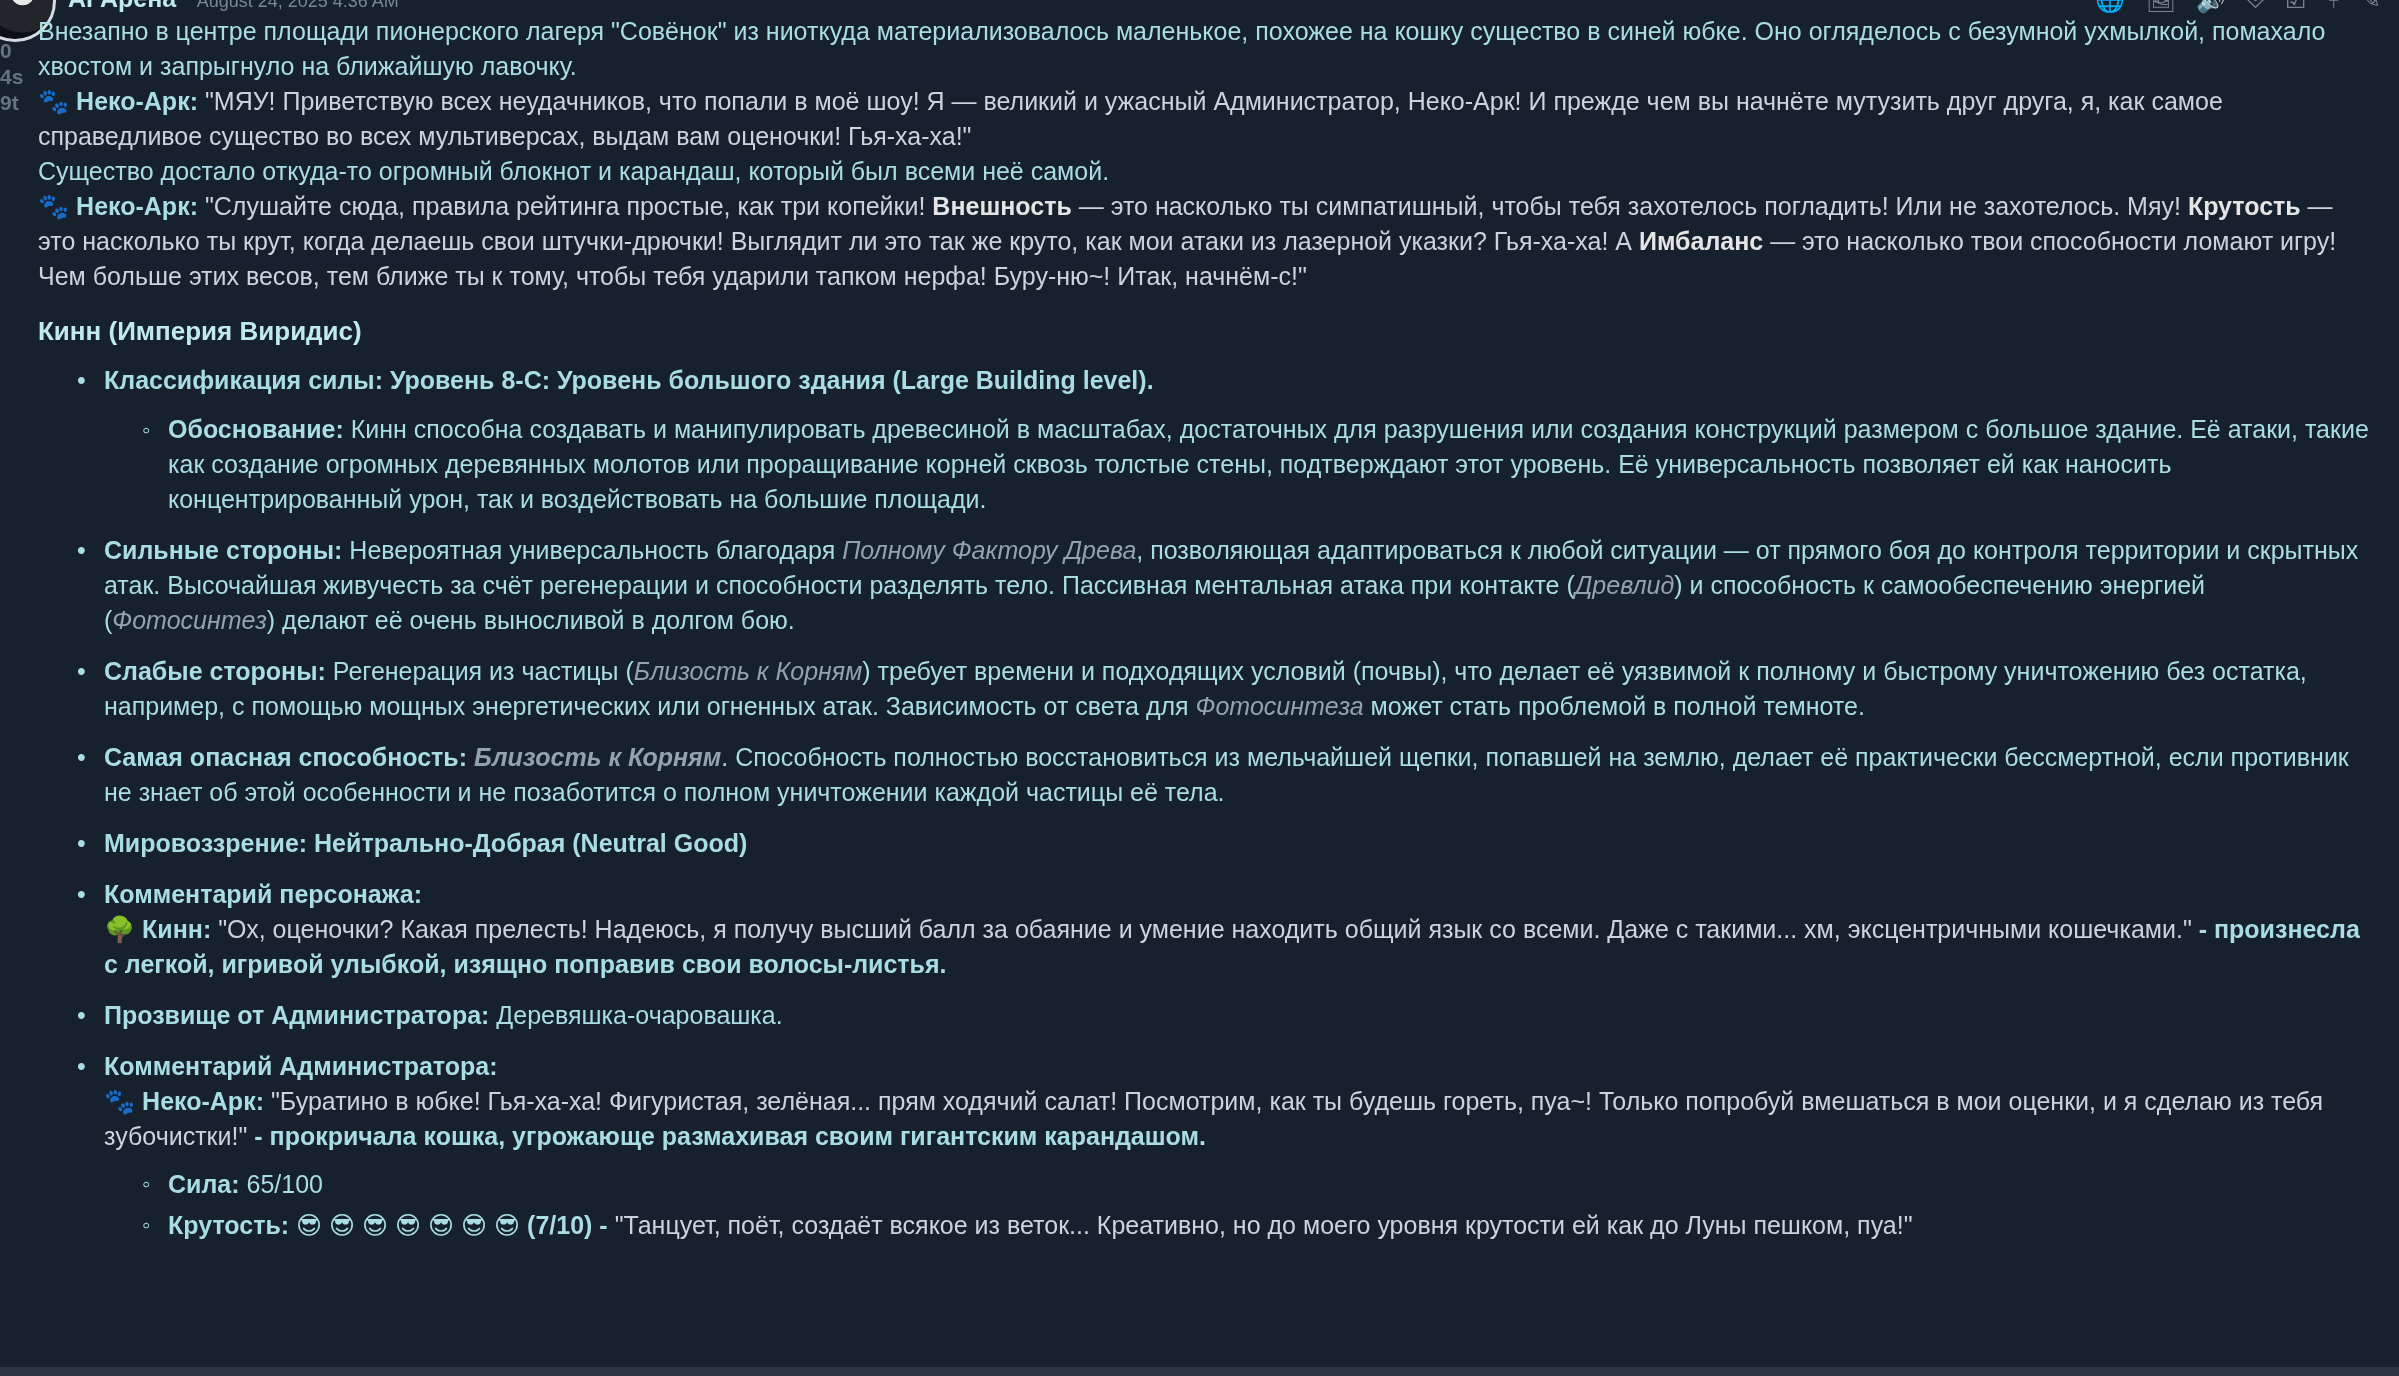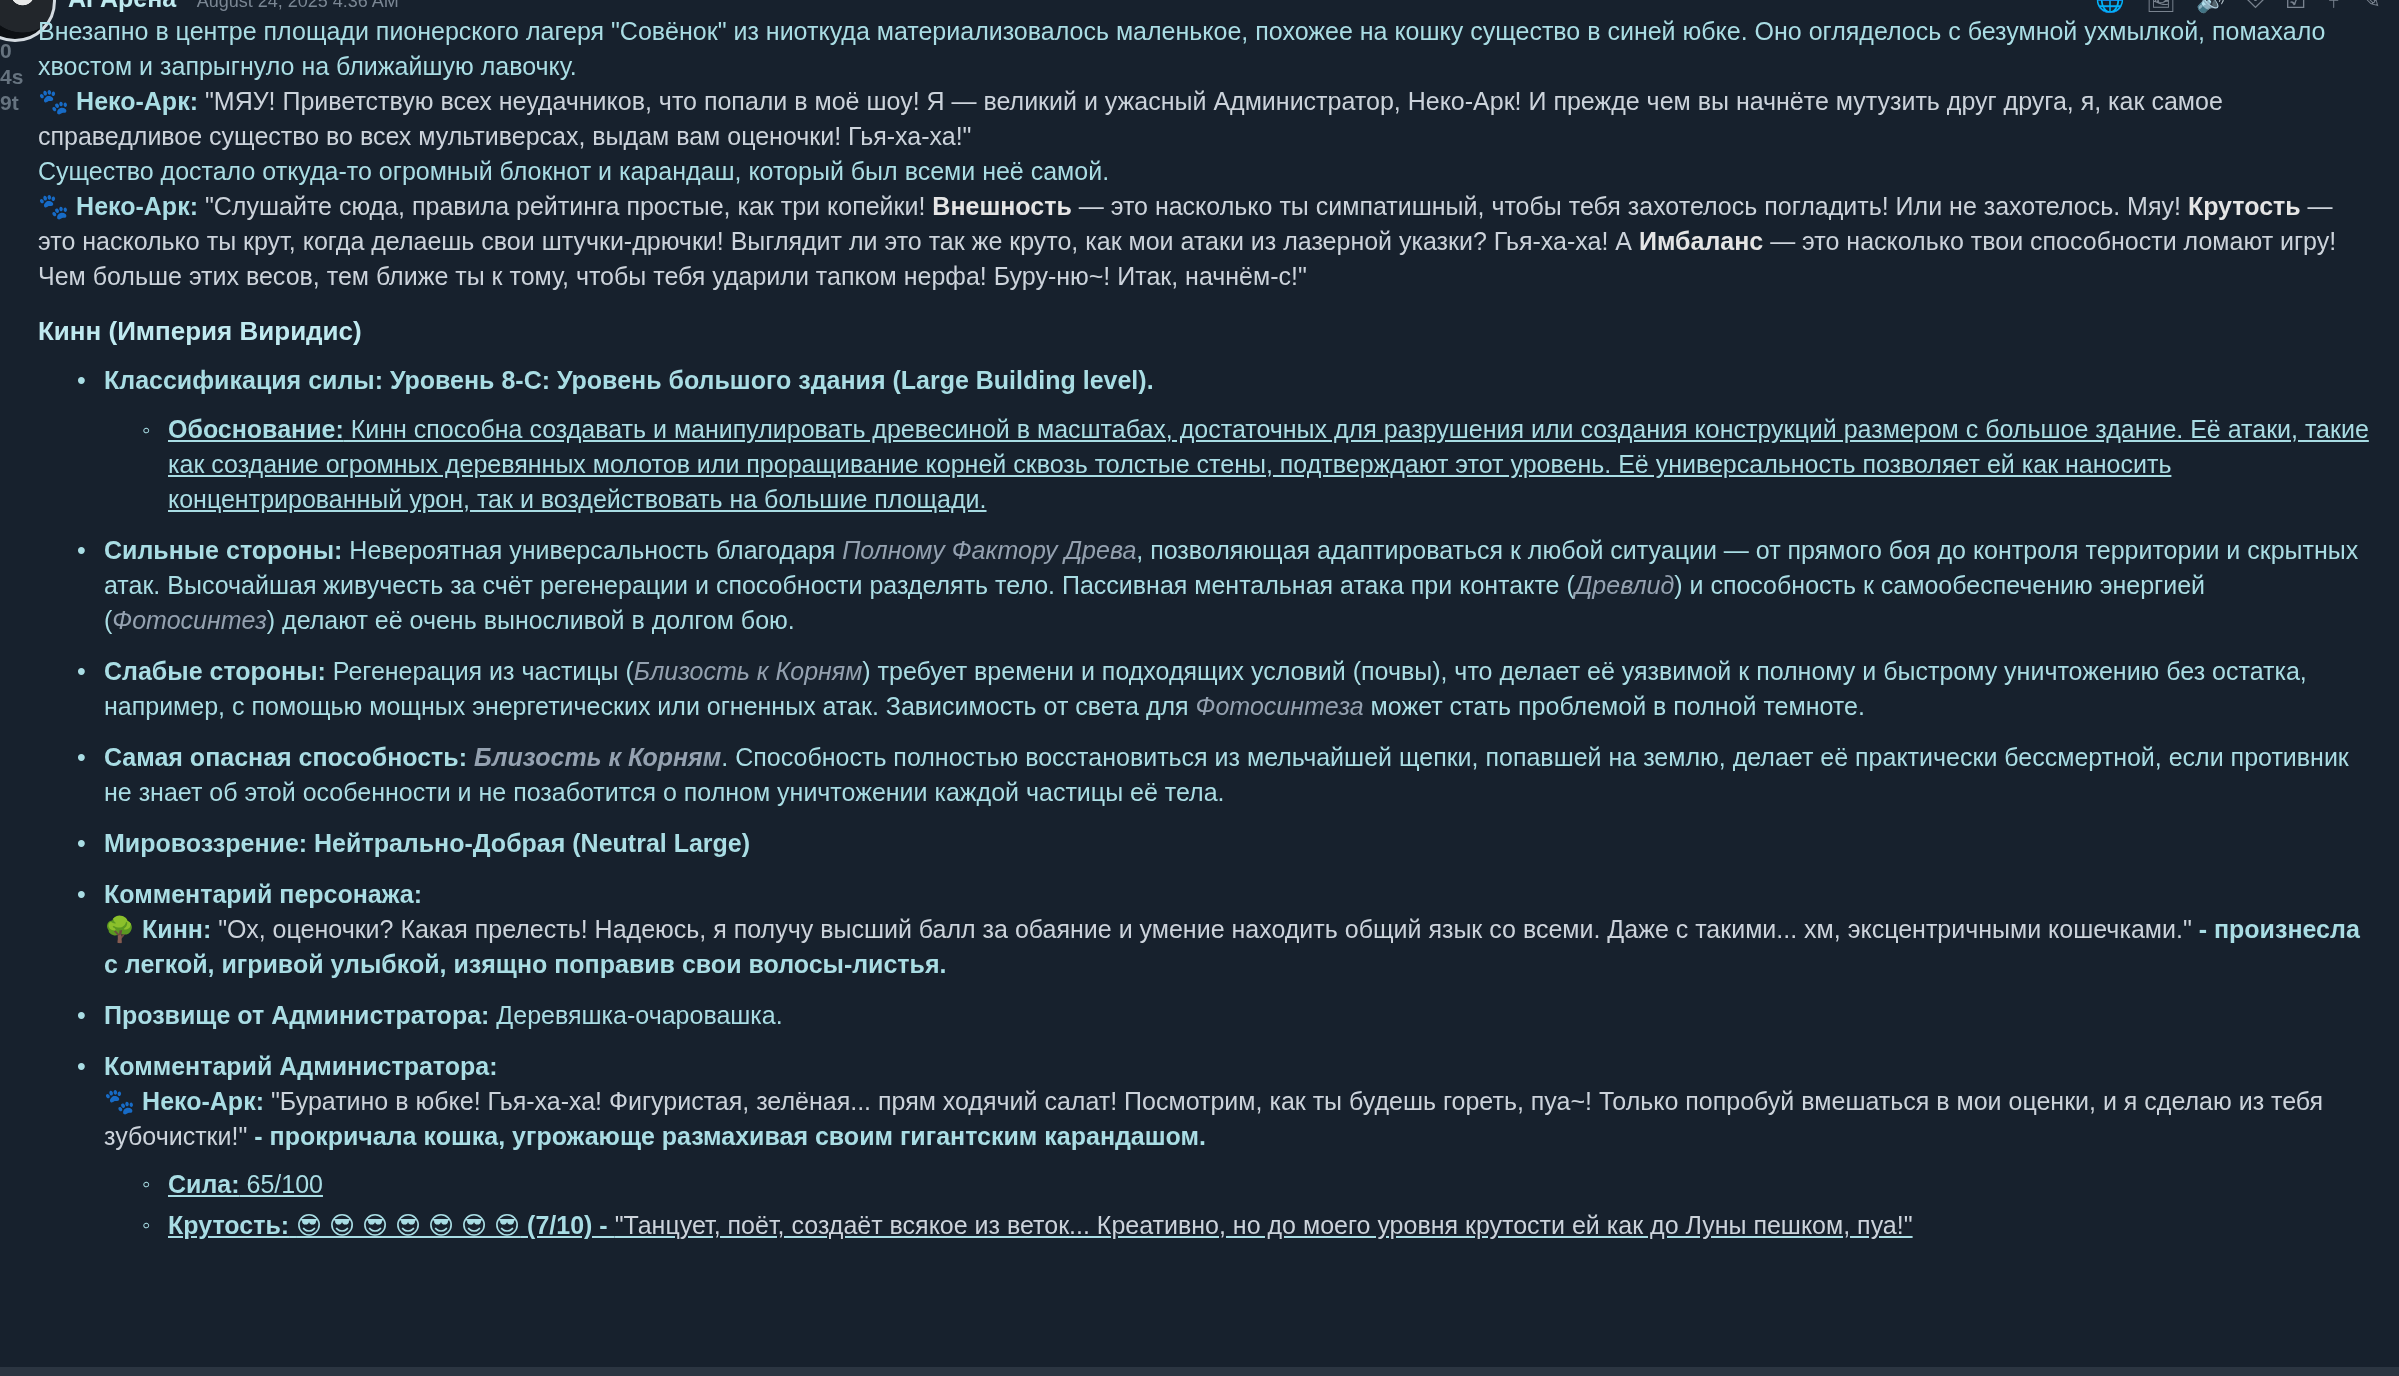--- a/index.html
+++ b/index.html
@@ -59,21 +59,21 @@
   h3.char{
     font-size:26px;font-weight:700;color:var(--cyan-bright);
     margin:22px 0 6px;
   }
   ul.l1{list-style:none;padding-left:66px;margin:6px 0 14px;}
   ul.l1>li{position:relative;font-size:25px;line-height:35px;margin:16px 0;}
   ul.l1>li::before{
     content:"•";position:absolute;left:-27px;top:0;
     color:var(--cyan);font-size:25px;
   }
-  ul.l2{list-style:none;padding-left:64px;margin:14px 0 4px;text-decoration:underline;}
+  ul.l2{list-style:none;padding-left:64px;margin:14px 0 4px;}
   ul.l2>li{position:relative;font-size:25px;line-height:35px;margin:12px 0;}
   ul.l2>li::before{
     content:"◦";position:absolute;left:-26px;top:0;
     color:var(--cyan);font-size:24px;
   }
   ul.l2.scores{margin:10px 0 0;}
   ul.l2.scores>li{line-height:40px;margin:1px 0;}
   
   .r-n{color:var(--cyan);}
   .r-nb{color:var(--cyan);font-weight:700;}
@@ -128,21 +128,21 @@
     <ul class="l1">
       <li>
         <div><span class="r-nb">Классификация силы: Уровень 8-C: Уровень большого здания (Large Building level).</span></div>
         <ul class="l2">
           <li><span class="r-nb">Обоснование:</span><span class="r-n"> Кинн способна создавать и манипулировать древесиной в масштабах, достаточных для разрушения или создания конструкций размером с большое здание. Её атаки, такие как создание огромных деревянных молотов или проращивание корней сквозь толстые стены, подтверждают этот уровень. Её универсальность позволяет ей как наносить концентрированный урон, так и воздействовать на большие площади.</span></li>
         </ul>
       </li>
       <li><span class="r-nb">Сильные стороны:</span><span class="r-n"> Невероятная универсальность благодаря </span><span class="r-i">Полному Фактору Древа</span><span class="r-n">, позволяющая адаптироваться к любой ситуации — от прямого боя до контроля территории и скрытных атак. Высочайшая живучесть за счёт регенерации и способности разделять тело. Пассивная ментальная атака при контакте (</span><span class="r-i">Древлид</span><span class="r-n">) и способность к самообеспечению энергией (</span><span class="r-i">Фотосинтез</span><span class="r-n">) делают её очень выносливой в долгом бою.</span></li>
       <li><span class="r-nb">Слабые стороны:</span><span class="r-n"> Регенерация из частицы (</span><span class="r-i">Близость к Корням</span><span class="r-n">) требует времени и подходящих условий (почвы), что делает её уязвимой к полному и быстрому уничтожению без остатка, например, с помощью мощных энергетических или огненных атак. Зависимость от света для </span><span class="r-i">Фотосинтеза</span><span class="r-n"> может стать проблемой в полной темноте.</span></li>
       <li><span class="r-nb">Самая опасная способность:</span><span class="r-n"> </span><span class="r-ib">Близость к Корням</span><span class="r-n">. Способность полностью восстановиться из мельчайшей щепки, попавшей на землю, делает её практически бессмертной, если противник не знает об этой особенности и не позаботится о полном уничтожении каждой частицы её тела.</span></li>
-      <li><span class="r-nb">Мировоззрение: Нейтрально-Добрая (Neutral Large)</span></li>
+      <li><span class="r-nb">Мировоззрение: Нейтрально-Добрая (Neutral Good)</span></li>
       <li>
         <div><span class="r-nb">Комментарий персонажа:</span></div>
         <div><span class="r-em">🌳 </span><span class="r-name">Кинн:</span><span class="r-n"> </span><span class="r-q">"Ох, оценочки? Какая прелесть! Надеюсь, я получу высший балл за обаяние и умение находить общий язык со всеми. Даже с такими... хм, эксцентричными кошечками."</span><span class="r-nb"> - произнесла с легкой, игривой улыбкой, изящно поправив свои волосы-листья.</span></div>
       </li>
       <li><span class="r-nb">Прозвище от Администратора:</span><span class="r-n"> Деревяшка-очаровашка.</span></li>
       <li>
         <div><span class="r-nb">Комментарий Администратора:</span></div>
         <div><span class="r-em">🐾 </span><span class="r-name">Неко-Арк:</span><span class="r-n"> </span><span class="r-q">"Буратино в юбке! Гья-ха-ха! Фигуристая, зелёная... прям ходячий салат! Посмотрим, как ты будешь гореть, пуа~! Только попробуй вмешаться в мои оценки, и я сделаю из тебя зубочистки!"</span><span class="r-nb"> - прокричала кошка, угрожающе размахивая своим гигантским карандашом.</span></div>
         <ul class="l2 scores">
           <li><span class="r-nb">Сила:</span><span class="r-n"> 65/100</span></li>

